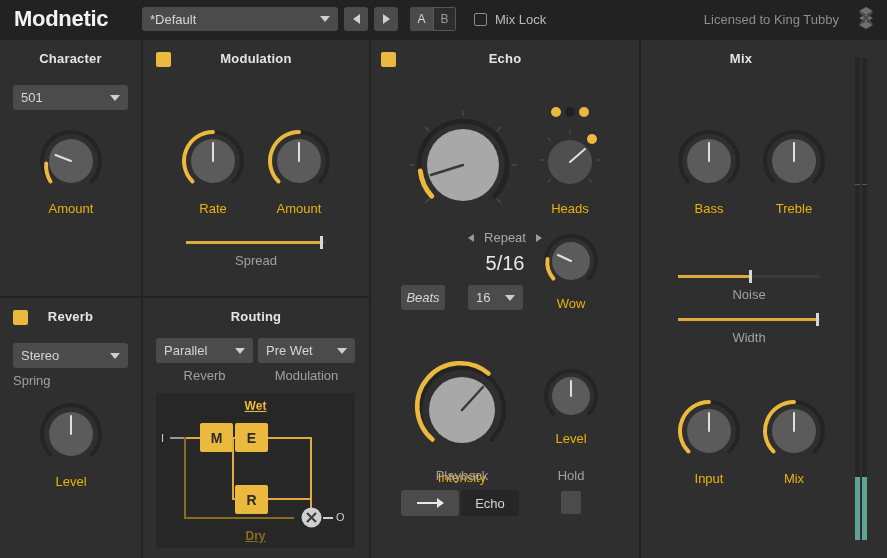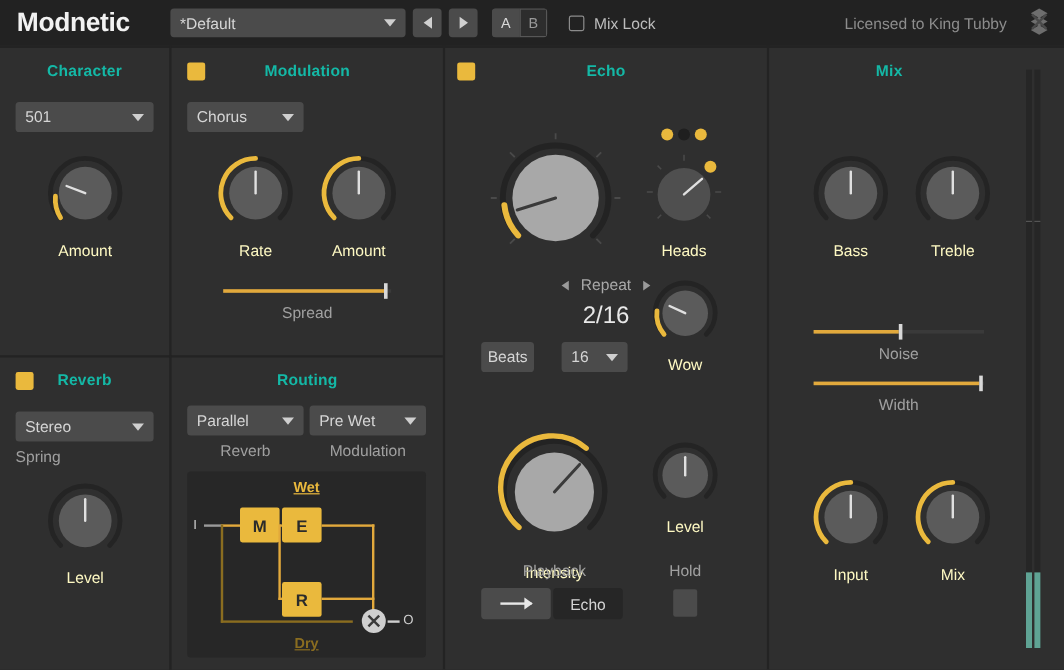--- a/index.html
+++ b/index.html
@@ -42,41 +42,41 @@
   #ab .sel { background:#4b4b4b; }
   #ab .unsel { background:#2d2d2d; color:#9a9a9a; border:1px solid #575757;}
   #mixlock { margin-left:18px; display:flex; align-items:center; gap:8px; font-size:13px; color:#bdbdbd;}
   .chk { width:13px;height:13px;border:1px solid #8c8c8c;border-radius:2px;background:transparent;}
   #license { margin-left:auto; font-size:13px; color:#8d8d8d; }
   #logo { width:26px; margin:0 8px 0 14px; display:flex;align-items:center;justify-content:center;}
   
   .panel { position:absolute; background:#2f2f2f; }
   .pv-divider { position:absolute; background:#232323; }
   .panel-title {
-    text-align:center; font-size:13px; font-weight:bold; color:#14b8a6;
+    text-align:center; font-size:13px; font-weight:bold; color:#e5e5e5;
     padding-top:11px; letter-spacing:0.2px;
   }
   .toggle-sq {
     position:absolute; width:15px;height:15px;border-radius:2px;background:#eab93d;
   }
   
   .dd {
     height:25px;background:#4b4b4b;border-radius:3px;display:flex;align-items:center;
     padding:0 8px;font-size:13px;color:#d5d5d5;position:relative;
   }
   .dd .caret{margin-left:auto;}
   .btn {
     height:25px;background:#4b4b4b;border-radius:3px;display:flex;align-items:center;
     justify-content:center;font-size:13px;color:#d5d5d5;
   }
   .btn.dark { background:#262626; color:#d5d5d5; }
   
   .knob-wrap { position:absolute; }
   .knob-label {
-    position:absolute; width:100%; text-align:center; font-size:13px; color:#fef9c3;
+    position:absolute; width:100%; text-align:center; font-size:13px; color:#eab308;
   }
   .knob-svg { display:block; }
   
   .slider { position:absolute; }
   .slider .track { position:absolute; left:0; top:0; height:3px; width:100%; background:#3a3a3a; }
   .slider .fill  { position:absolute; left:0; top:0; height:3px; background:#e2a93c; }
   .slider .thumb { position:absolute; top:-5px; width:3px; height:13px; background:#d8d8d8; }
   .slider .sl-label { position:absolute; top:12px; width:100%; text-align:center; font-size:13px; color:#a0a0a0;}
   
   #routing-diagram {
@@ -168,24 +168,20 @@
       <line x1="36" y1="36" x2="20.5" y2="30" stroke="#e0e0e0" stroke-width="2" stroke-linecap="round"></line>
     </svg>
     <div class="knob-label" style="top:76px;">Amount</div>
   </div>
 </div>
 
 <div class="panel" style="left:143px;top:40px;width:226px;height:256px;">
   <div class="toggle-sq" style="left:13px;top:12px;"></div>
   <div class="panel-title">Modulation</div>
 
-  <div class="dd" style="position:absolute;left:13px;top:45px;width:97px;">
-    <span>Chorus</span>
-    <span class="caret"></span>
-  </div>
 
   <div class="knob-wrap" style="left:34px;top:85px;width:72px;height:90px;">
     <svg class="knob-svg" width="72" height="72" viewBox="0 0 72 72">
       <path d="M 15.5 56.5 A 29 29 0 1 1 56.5 56.5" fill="none" stroke="#242424" stroke-width="4" stroke-linecap="round"></path>
       <path d="M 15.5 56.5 A 29 29 0 0 1 36 7" fill="none" stroke="#eab93d" stroke-width="4" stroke-linecap="round"></path>
       <circle cx="36" cy="36" r="22" fill="#5b5b5b"></circle>
       <line x1="36" y1="36" x2="36" y2="18" stroke="#e0e0e0" stroke-width="2" stroke-linecap="round"></line>
     </svg>
     <div class="knob-label" style="top:76px;">Rate</div>
   </div>
@@ -300,23 +296,23 @@
       <circle cx="60" cy="60" r="36" fill="#a8a8a8"></circle>
       <line x1="60" y1="60" x2="28" y2="70" stroke="#3a3a3a" stroke-width="2.5" stroke-linecap="round"></line>
     </svg>
   </div>
 
   <div class="repeat-row" style="top:190px;">
     <span class="tri-l"></span>
     <span>Repeat</span>
     <span class="tri-r"></span>
   </div>
-  <div class="value-big" style="top:212px;">2/16</div>
-
-  <div class="btn" style="position:absolute;left:30px;top:245px;width:44px;">Beats</div>
+  <div class="value-big" style="top:212px;">5/16</div>
+
+  <div class="btn" style="position:absolute;left:30px;top:245px;width:44px;font-style:italic;">Beats</div>
   <div class="dd" style="position:absolute;left:97px;top:245px;width:55px;">
     <span>16</span>
     <span class="caret"></span>
   </div>
 
   <div style="position:absolute;left:164px;top:65px;width:70px;height:14px;">
     <svg width="70" height="14" viewBox="0 0 70 14">
       <circle cx="21" cy="7" r="5" fill="#eab93d"></circle>
       <circle cx="35" cy="7" r="5" fill="#1f1f1f"></circle>
       <circle cx="49" cy="7" r="5" fill="#eab93d"></circle>

